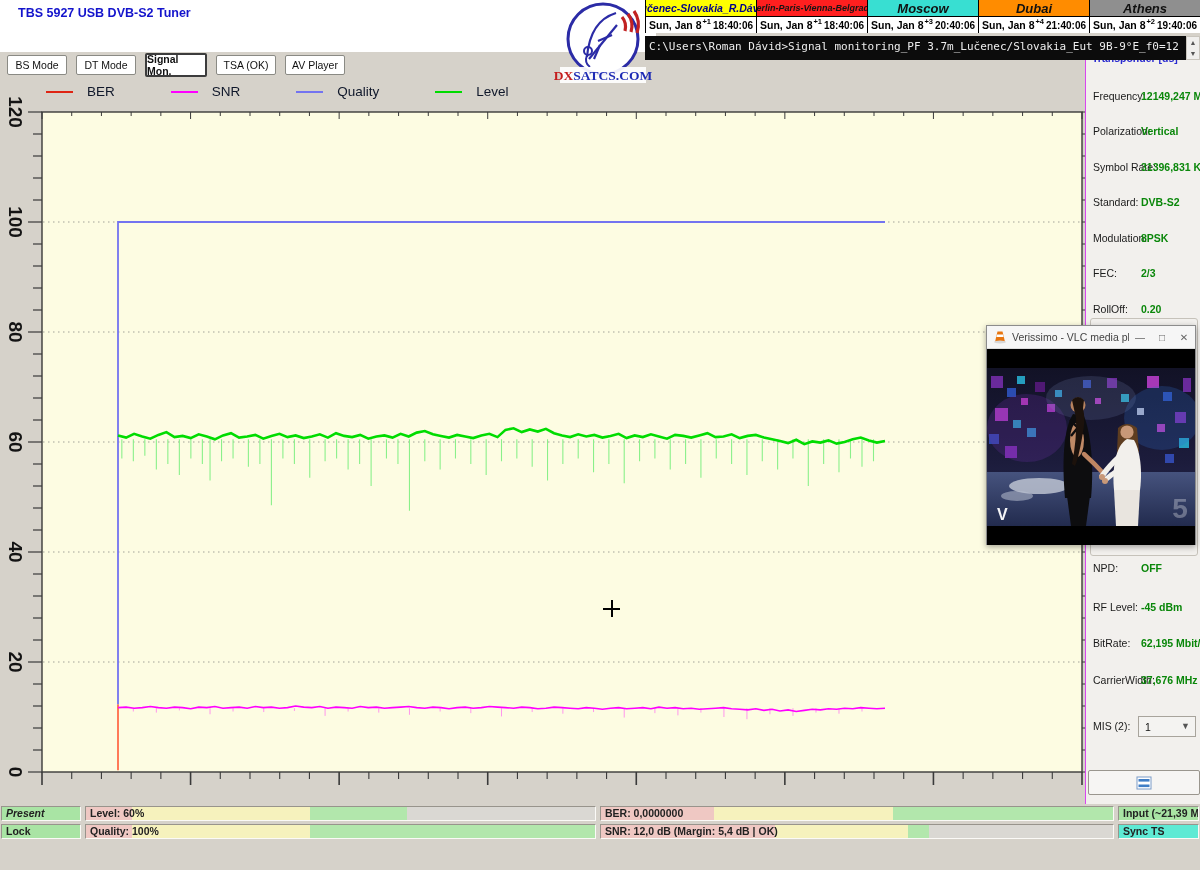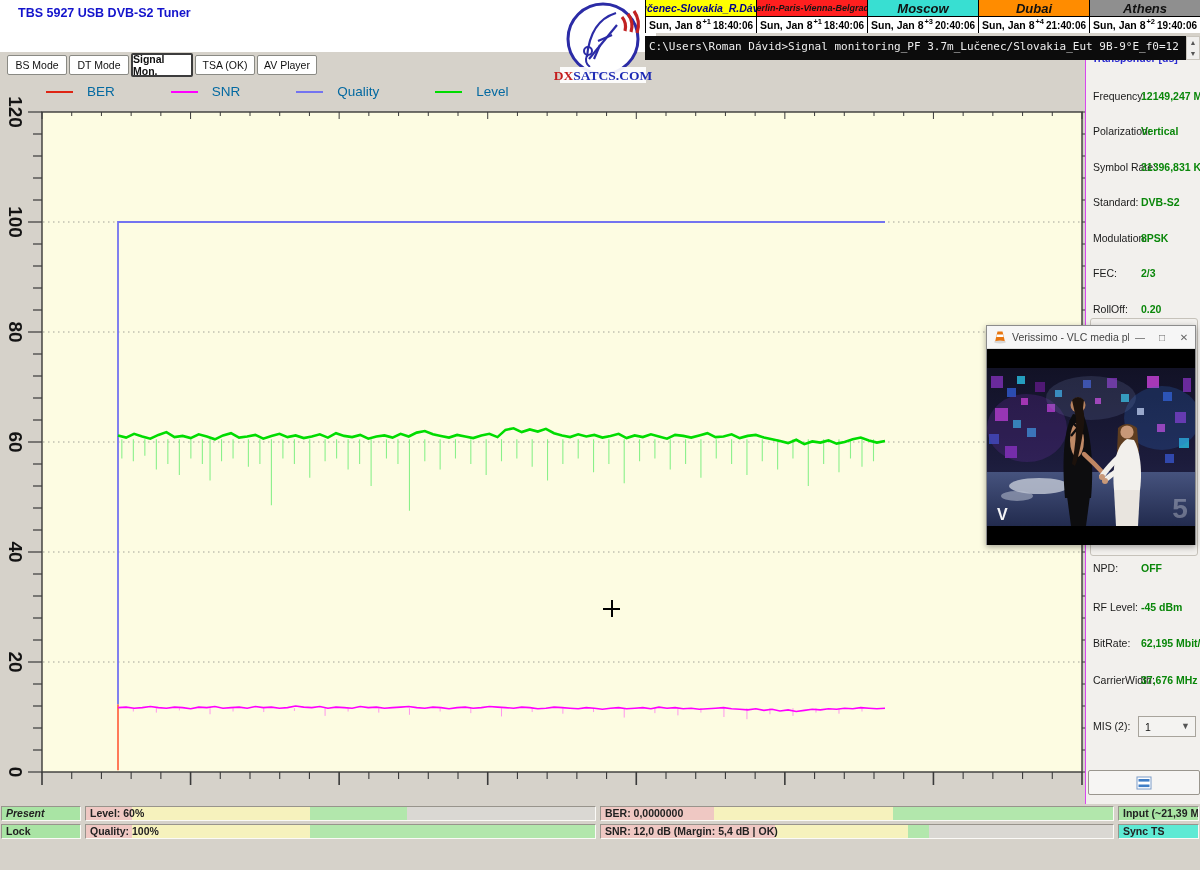--- a/index.html
+++ b/index.html
@@ -5,21 +5,21 @@
   html,body{margin:0;padding:0;}
   body{font-family:"Liberation Sans",sans-serif;}
   #screen{position:relative;width:1200px;height:870px;background:#d6d2ca;overflow:hidden;}
 
   
   .top-strip{position:absolute;left:0;top:0;width:656px;height:52px;background:#ffffff;}
   .app-title{position:absolute;left:18px;top:6px;font-size:12.5px;font-weight:bold;color:#1414cc;}
   .app-subtitle{position:absolute;left:28px;top:31px;font-size:10.5px;color:#1a1a1a;}
 
   
-  .tabs{position:absolute;left:7px;top:55px;display:flex;gap:2px;z-index:6;}
+  .tabs{position:absolute;left:7px;top:55px;display:flex;gap:9px;z-index:6;}
   .tab{width:58px;height:18px;background:#ffffff;border:1px solid #8a8a84;border-radius:2px;
        font-size:10.5px;color:#111;display:flex;align-items:center;justify-content:center;cursor:default;}
   .tab.active{border:2px solid #3c3c3c;height:20px;margin-top:-2px;font-weight:bold;}
 
   
   .logo{position:absolute;left:554px;top:1px;width:98px;height:84px;z-index:7;}
 
   
   .clocks{position:absolute;left:645px;top:0;width:555px;height:33px;display:flex;z-index:8;border-left:1px solid #000;}
   .clock-col{width:111px;border-right:1px solid #000;border-bottom:1px solid #000;box-sizing:border-box;}
@@ -50,21 +50,21 @@
               font-size:10.5px;color:#111;display:flex;align-items:center;padding-left:6px;box-sizing:border-box;}
   .mis-select .chev{position:absolute;right:5px;top:4px;font-size:9px;color:#555;}
   .panel-btn{position:absolute;left:2px;top:734px;width:110px;height:23px;background:#f6f5f3;border:1px solid #9a968e;border-radius:2px;
              display:flex;align-items:center;justify-content:center;}
 
   
   .chart{position:absolute;left:0;top:75px;width:1085px;height:729px;z-index:5;}
   .legend{position:absolute;left:46px;top:9px;display:flex;align-items:center;z-index:6;}
   .legend-item{display:flex;align-items:center;margin-right:56px;}
   .legend-line{width:27px;height:2px;margin-right:14px;}
-  .legend-text{font-size:13.5px;color:#0369a1;}
+  .legend-text{font-size:13.5px;color:#0f172a;}
   .crosshair{position:absolute;left:603px;top:600px;width:17px;height:17px;z-index:20;pointer-events:none;}
   .crosshair:before{content:"";position:absolute;left:0;top:8px;width:17px;height:1.6px;background:#000;}
   .crosshair:after{content:"";position:absolute;left:8px;top:0;width:1.6px;height:17px;background:#000;}
 
   
   .vlc{position:absolute;left:986px;top:325px;width:210px;height:220px;background:#000;border:1px solid #8c8c8c;
        box-shadow:0 2px 6px rgba(0,0,0,.35);box-sizing:border-box;z-index:50;}
   .vlc-titlebar{height:22px;background:#f6f6f6;display:flex;align-items:center;border-bottom:1px solid #ddd;}
   .vlc-title{flex:1;font-size:10.5px;color:#444;white-space:nowrap;overflow:hidden;}
   .vlc-btn{width:22px;text-align:center;font-size:10px;color:#666;cursor:default;}

